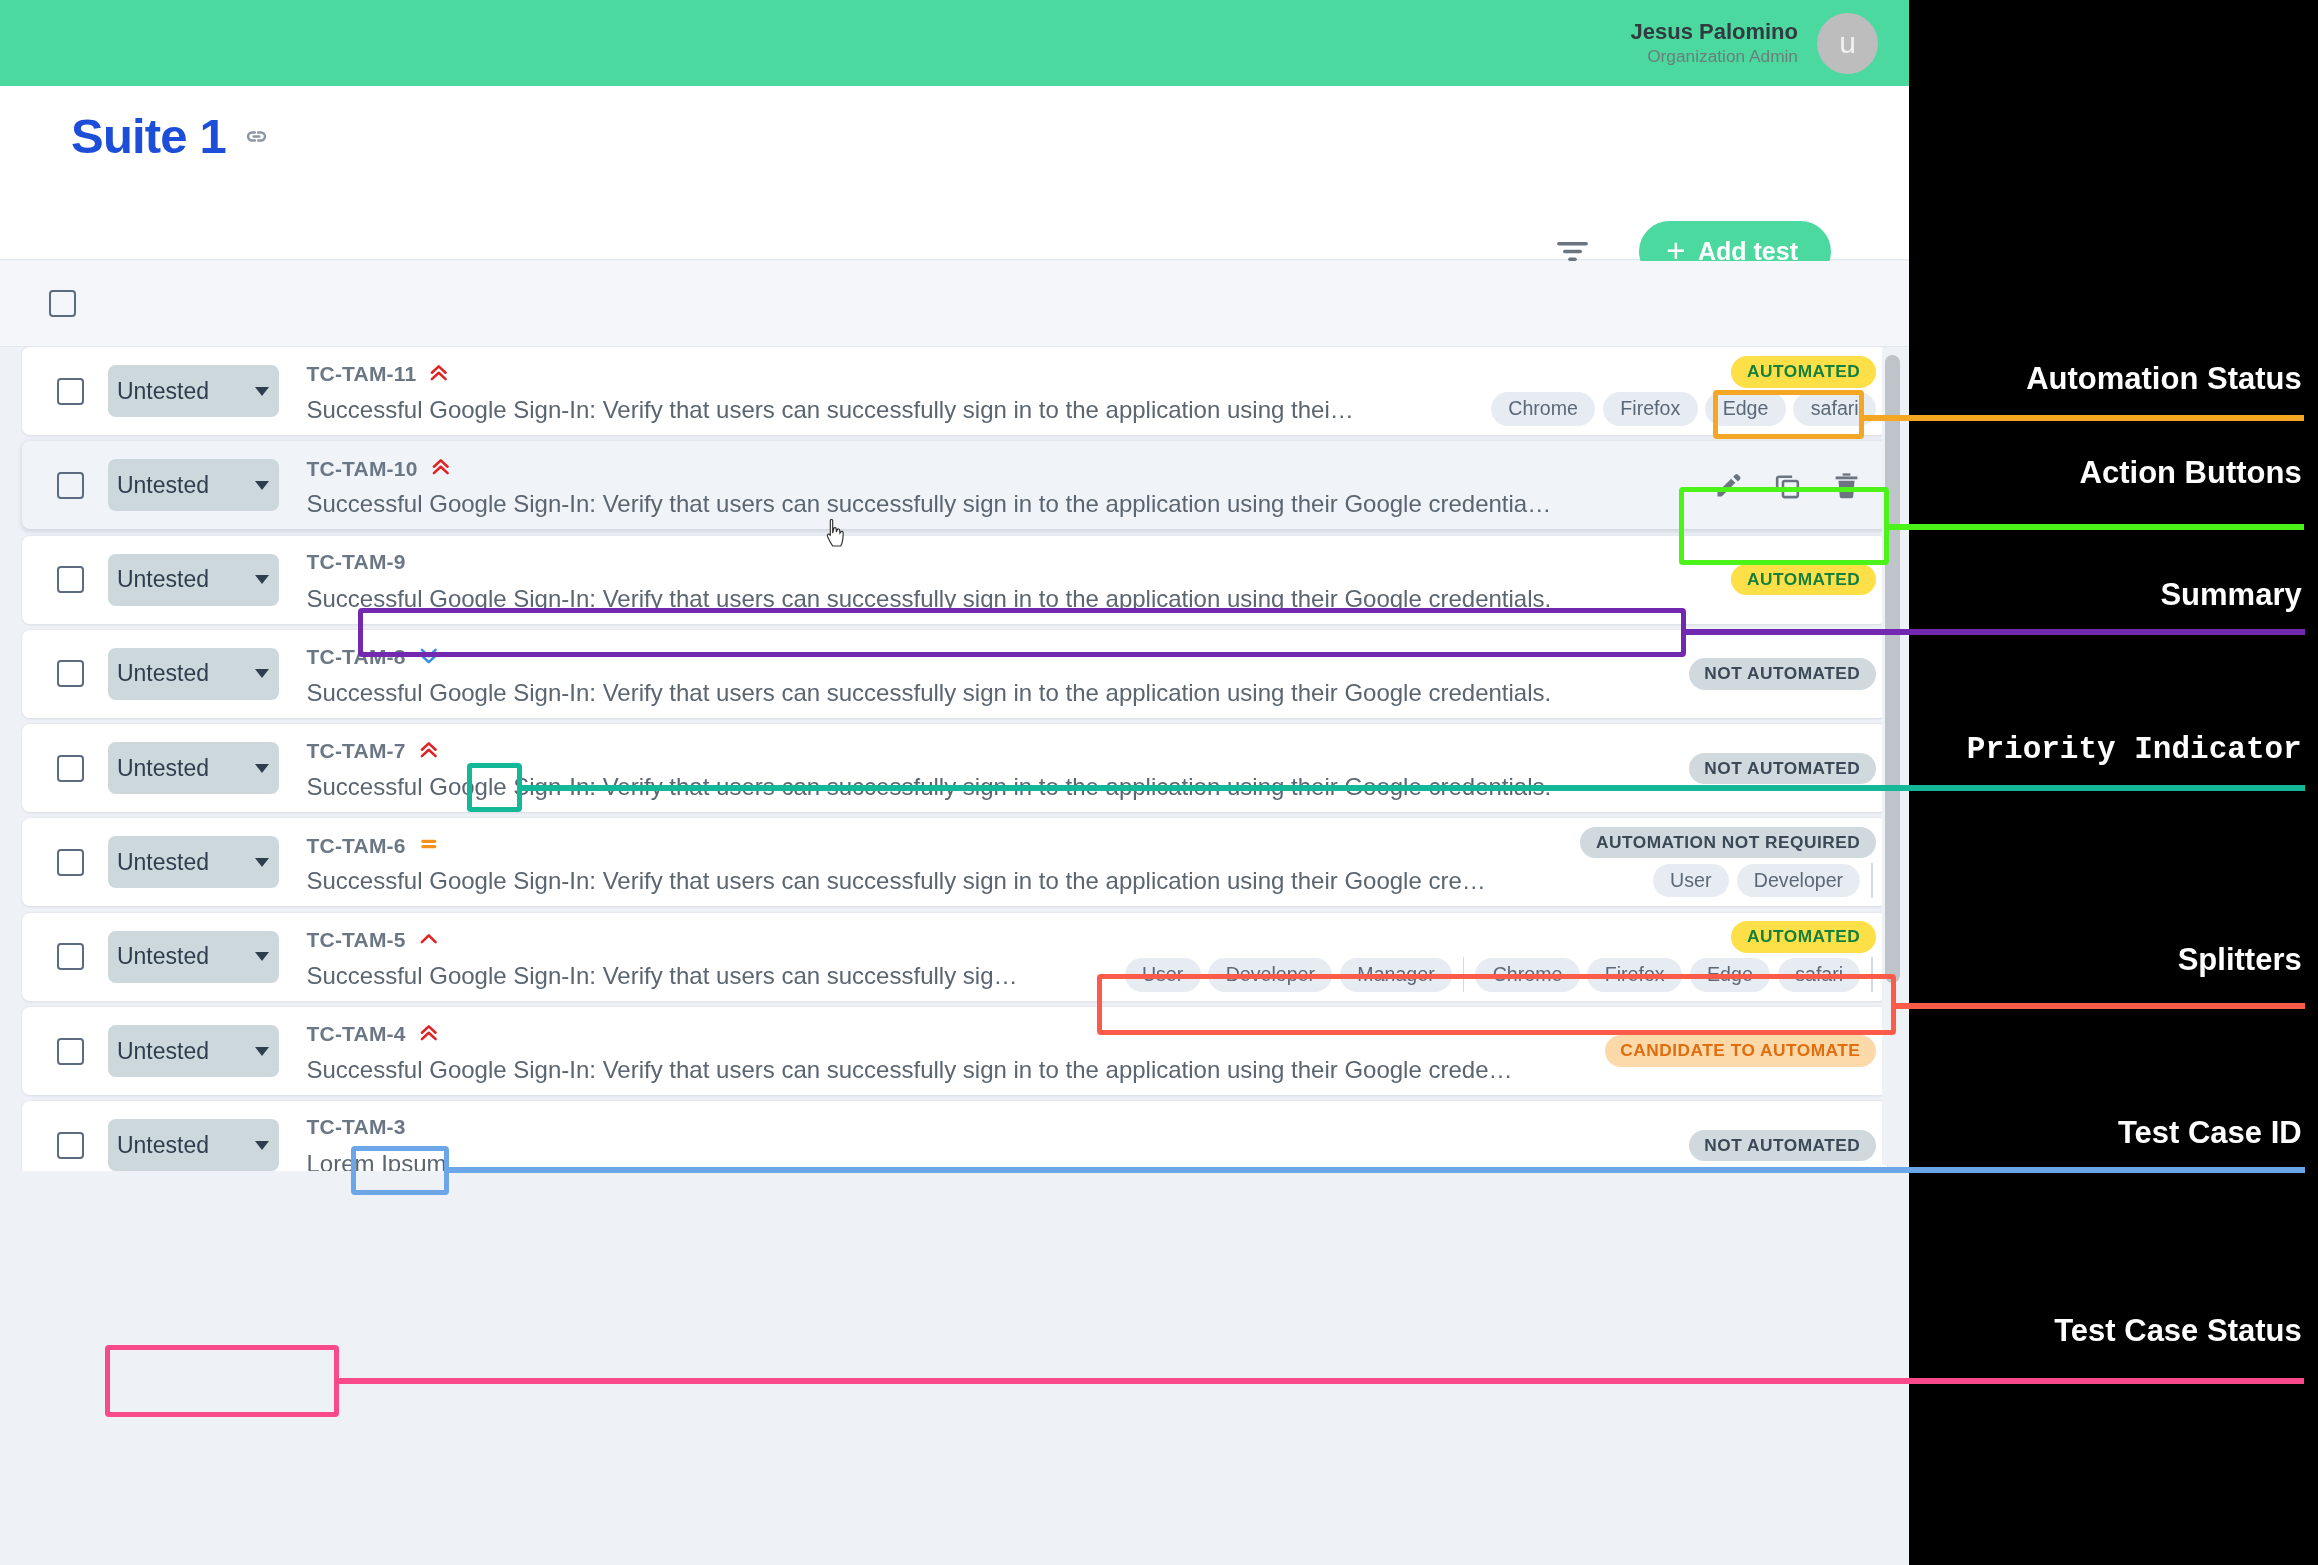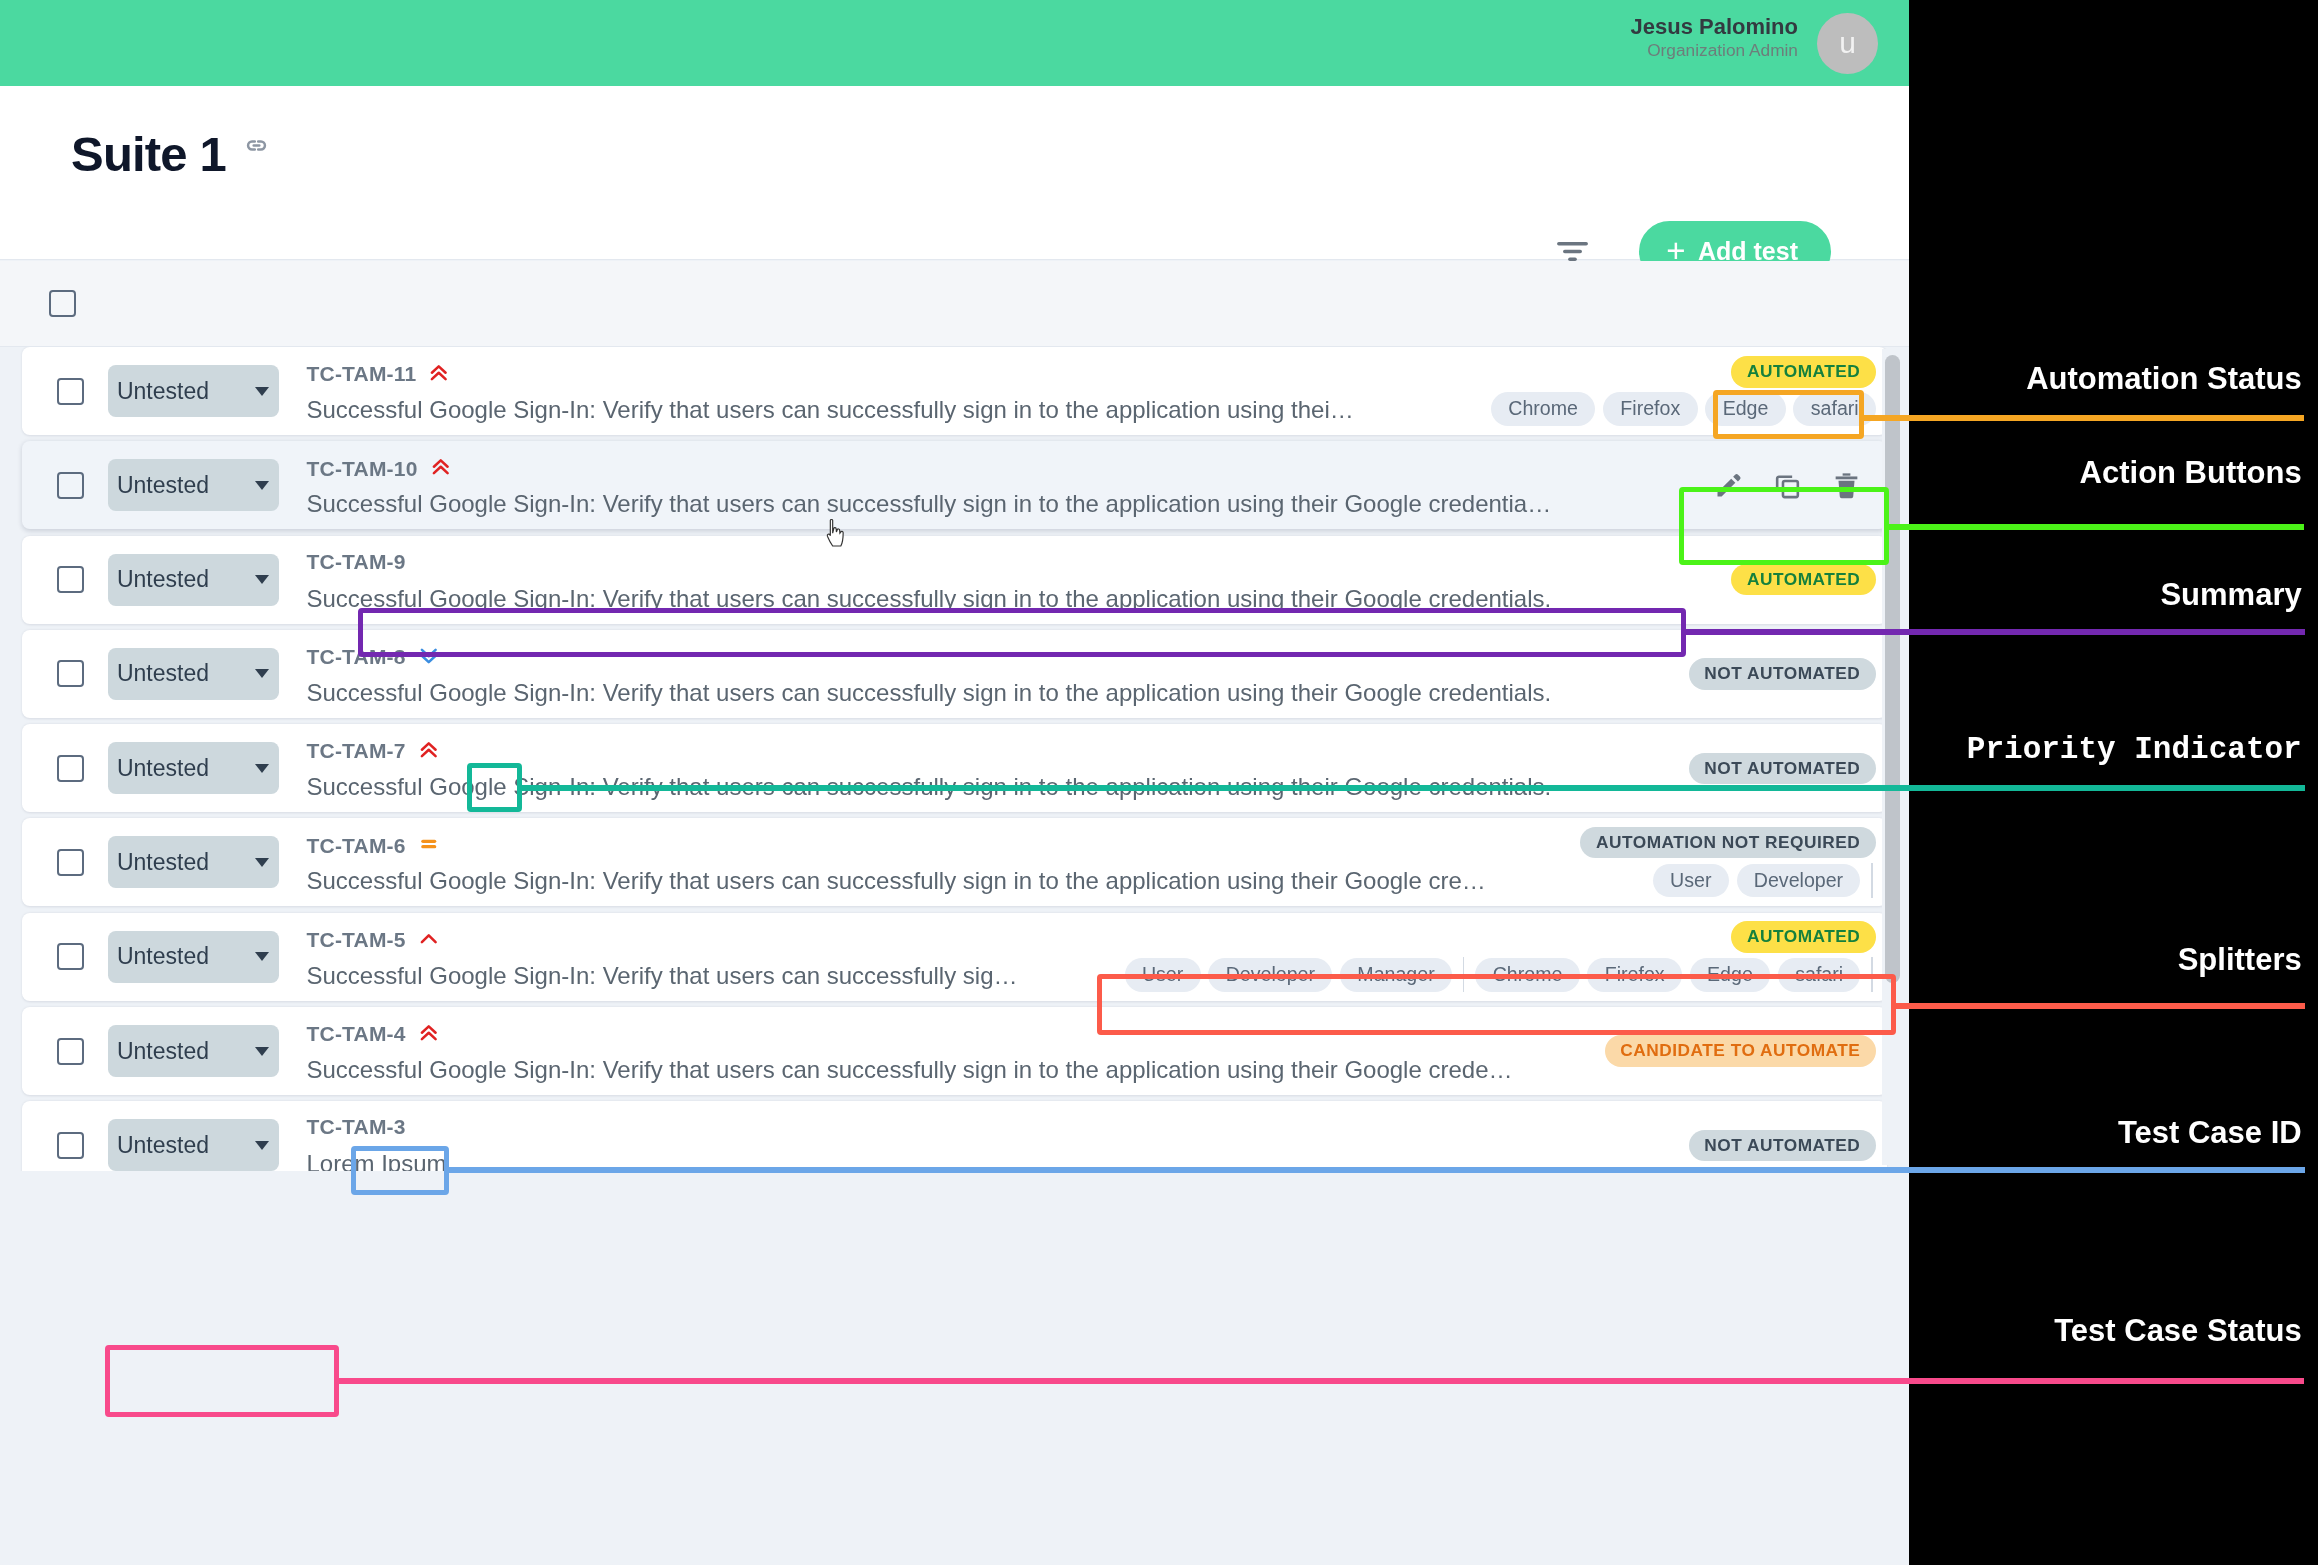--- a/index.html
+++ b/index.html
@@ -19,39 +19,39 @@
     overflow: hidden;
   }
 
   
   .topbar {
     position: absolute; left: 0; top: 0; width: 1909px; height: 86px;
     background: #4bd9a0;
     display: flex; align-items: center; justify-content: flex-end;
     padding-right: 31px;
   }
-  .user-block { display: flex; align-items: flex-start; gap: 19px; }
+  .user-block { display: flex; align-items: center; gap: 19px; }
   .user-text { text-align: right; line-height: 1.25; }
   .user-name { font-size: 22px; font-weight: 700; color: #333a40; }
   .user-role { font-size: 17.3px; font-weight: 400; color: #6d7e7b; }
   .avatar {
     width: 61px; height: 61px; border-radius: 50%;
     background: #bdbdbd; color: #f2f2f2;
     display: flex; align-items: center; justify-content: center;
     font-size: 30px; font-weight: 400;
   }
 
   
   .header {
     position: absolute; left: 0; top: 86px; width: 1909px; height: 174px;
     background: #fff;
     border-bottom: 1.6px solid #e3e8ef;
   }
   .title-row { position: absolute; left: 71px; top: 22px; display: flex; align-items: center; gap: 17.3px; }
-  .suite-title { font-size: 49px; font-weight: 800; color: #0f172a; letter-spacing: -0.8px; margin-top: 18px; }
+  .suite-title { font-size: 49px; font-weight: 800; color: #1d4ed8; letter-spacing: -0.8px; }
   .link-icon { display: flex; align-items: center; }
 
   .chips { position: absolute; left: 69px; top: 195px; display: flex; gap: 7.8px; }
   .chip {
     border: 2px solid; border-radius: 7.8px;
     padding: 7px 12.6px; font-size: 19.6px; font-weight: 700;
     background: #fff; white-space: nowrap; line-height: 1;
   }
 
   .hdr-actions { position: absolute; right: 78px; top: 135px; display: flex; align-items: center; gap: 46px; }

